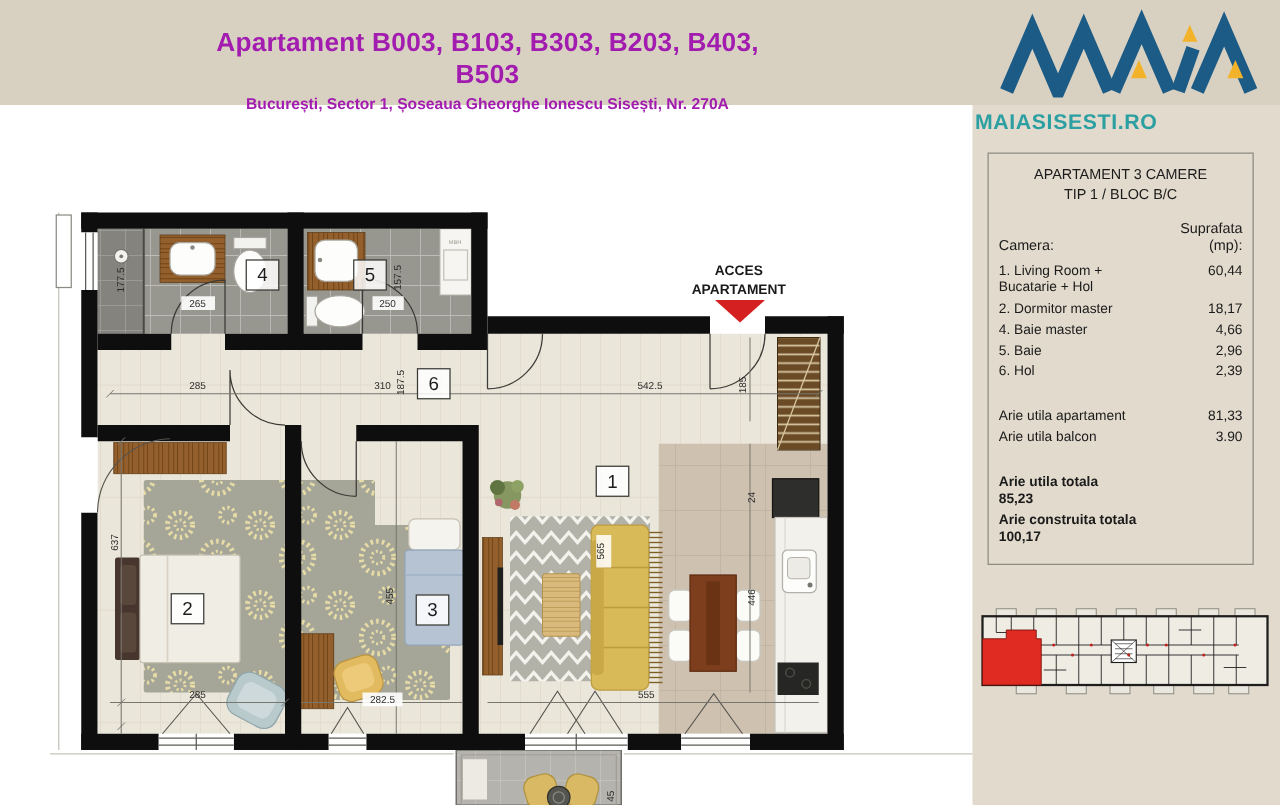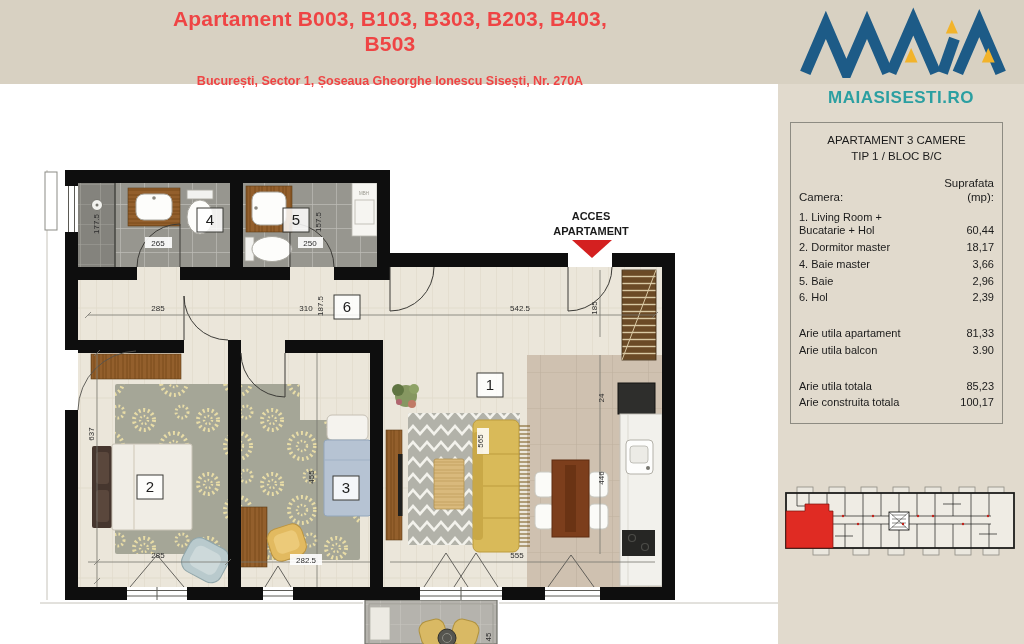--- a/index.html
+++ b/index.html
@@ -1,35 +1,35 @@
 <!DOCTYPE html>
 <html><head>
 <meta charset="utf-8">
 <style>
   * { margin:0; padding:0; box-sizing:border-box; }
   body { font-family:"Liberation Sans", sans-serif; background:#fff; }
   .page { position:relative; width:1024px; height:644px; background:#fff; overflow:hidden; }
   .band { position:absolute; left:0; top:0; width:1024px; height:84px; }
-  .title-block { position:absolute; left:0; top:7px; width:780px; text-align:center; color:#ef4444; }
+  .title-block { position:absolute; left:0; top:23px; width:780px; text-align:center; color:#a21caf; }
   .title-line { font-size:21px; font-weight:bold; line-height:1.18; letter-spacing:.2px; }
-  .subtitle { font-size:12.5px; font-weight:bold; margin-top:17px; }
+  .subtitle { font-size:12.5px; font-weight:bold; margin-top:3px; }
   .sidebar { position:absolute; left:778px; top:84px; width:246px; height:560px; }
   .logo-wrap { position:absolute; left:800px; top:6px; width:206px; height:72px; }
-  .site-label { position:absolute; left:780px; top:88px; width:242px; text-align:center;
+  .site-label { position:absolute; left:780px; top:88px; width:242px; text-align:left;
                 font-size:17px; font-weight:bold; letter-spacing:.5px; }
   .panel { position:absolute; left:790px; top:122px; width:213px; border:1px solid #8d8b82;
            padding:8px 8px 10px 8px; font-size:11px; color:#1b1b1b; line-height:1.25; }
   .ptitle { text-align:center; font-size:11.5px; margin-top:2px; }
   .phead { display:flex; justify-content:space-between; align-items:flex-end; margin:12px 0 6px 0; font-size:11.5px; }
   .phead-right { text-align:right; }
-  .prow { display:flex; justify-content:space-between; align-items:flex-end; margin:3px 0; }
+  .prow { display:flex; justify-content:space-between; align-items:flex-start; margin:3px 0; }
   .plabel { width:130px; }
   .pval { text-align:right; }
   .pgap { height:16px; }
-  .totals .prow { font-weight:normal; }
+  .totals .prow { font-weight:bold;flex-direction:column; }
   svg text { font-family:"Liberation Sans", sans-serif; }
   .dim { font-size:8px; fill:#2d2d2d; }
   .roomnum { font-size:15px; fill:#1d1d1d; }
 </style>
 </head>
 <body>
 
 <div class="page">
 
   <div class="band" style="background: rgb(216, 209, 194);"></div>
@@ -73,21 +73,21 @@
         <div class="prow">
           <span class="plabel">1. Living Room + Bucatarie + Hol</span>
           <span class="pval">60,44</span>
         </div>
         <div class="prow">
           <span class="plabel">2. Dormitor master</span>
           <span class="pval">18,17</span>
         </div>
         <div class="prow">
           <span class="plabel">4. Baie master</span>
-          <span class="pval">3,66</span>
+          <span class="pval">4,66</span>
         </div>
         <div class="prow">
           <span class="plabel">5. Baie</span>
           <span class="pval">2,96</span>
         </div>
         <div class="prow">
           <span class="plabel">6. Hol</span>
           <span class="pval">2,39</span>
         </div>
       </div>

